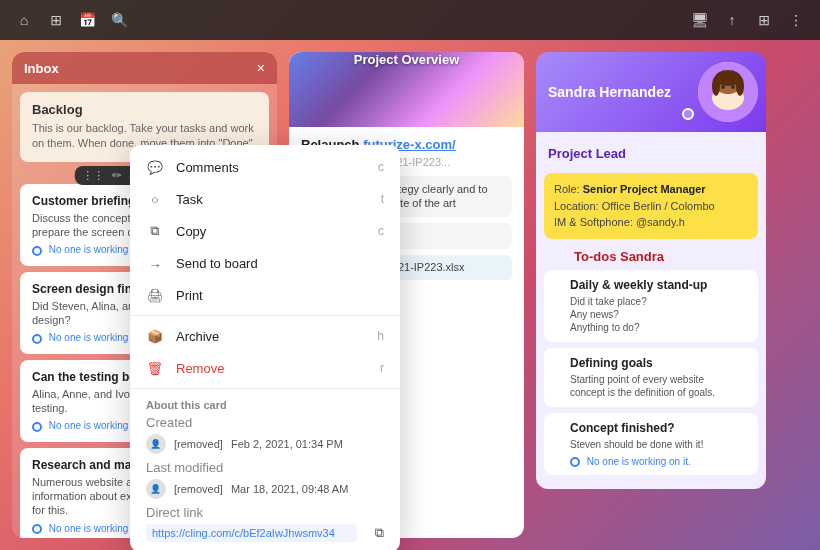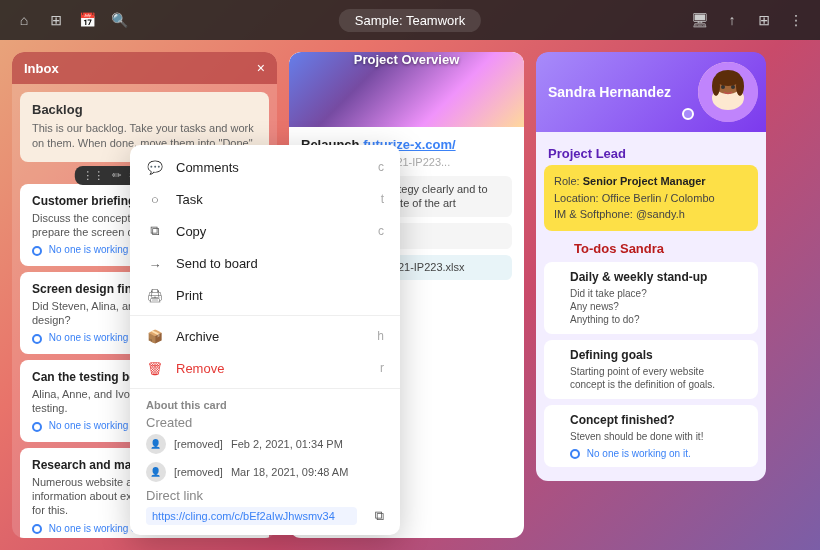--- a/index.html
+++ b/index.html
@@ -362,21 +362,21 @@
     }
     .sandra-body {
       background: #f3eeff;
       border-radius: 0 0 12px 12px;
       padding: 8px;
     }
     .project-lead-label {
       font-size: 13px;
       font-weight: 700;
       color: #5b21b6;
-      padding: 6px 4px 4px;
+      padding: 6px 4px 12px;
     }
     .lead-info-card {
       background: #fde047;
       border-radius: 8px;
       padding: 8px 10px;
       margin-bottom: 8px;
     }
     .lead-info-card p {
       font-size: 11px;
       color: #444;
@@ -412,21 +412,20 @@
     }
   </style>
 </head>
 <body>
 
 <div class="top-nav">
   <div class="nav-icon">⌂</div>
   <div class="nav-icon">⊞</div>
   <div class="nav-icon">📅</div>
   <div class="nav-icon">🔍</div>
-  <div class="nav-title">Sample: Teamwork</div>
   <div class="nav-right">
     <div class="nav-icon">🖥</div>
     <div class="nav-icon">↑</div>
     <div class="nav-icon">⊞</div>
     <div class="nav-icon">⋮</div>
   </div>
 </div>
 
 <div class="board-area">
 
@@ -548,20 +547,21 @@
     </div>
     <div class="ctx-divider"></div>
 
     <div class="ctx-section-title">About this card</div>
     <div class="ctx-meta-label">Created</div>
     <div class="ctx-meta-row">
       <div class="ctx-avatar">👤</div>
       <span>[removed]</span>
       <span>Feb 2, 2021, 01:34 PM</span>
     </div>
+    <div class="ctx-meta-label">Last modified</div>
     <div class="ctx-meta-row">
       <div class="ctx-avatar">👤</div>
       <span>[removed]</span>
       <span>Mar 18, 2021, 09:48 AM</span>
     </div>
     <div class="ctx-meta-label">Direct link</div>
     <div class="ctx-link-row">
       <span class="ctx-link">https://cling.com/c/bEf2aIwJhwsmv34</span>
       <span class="ctx-copy-btn">⧉</span>
     </div>

